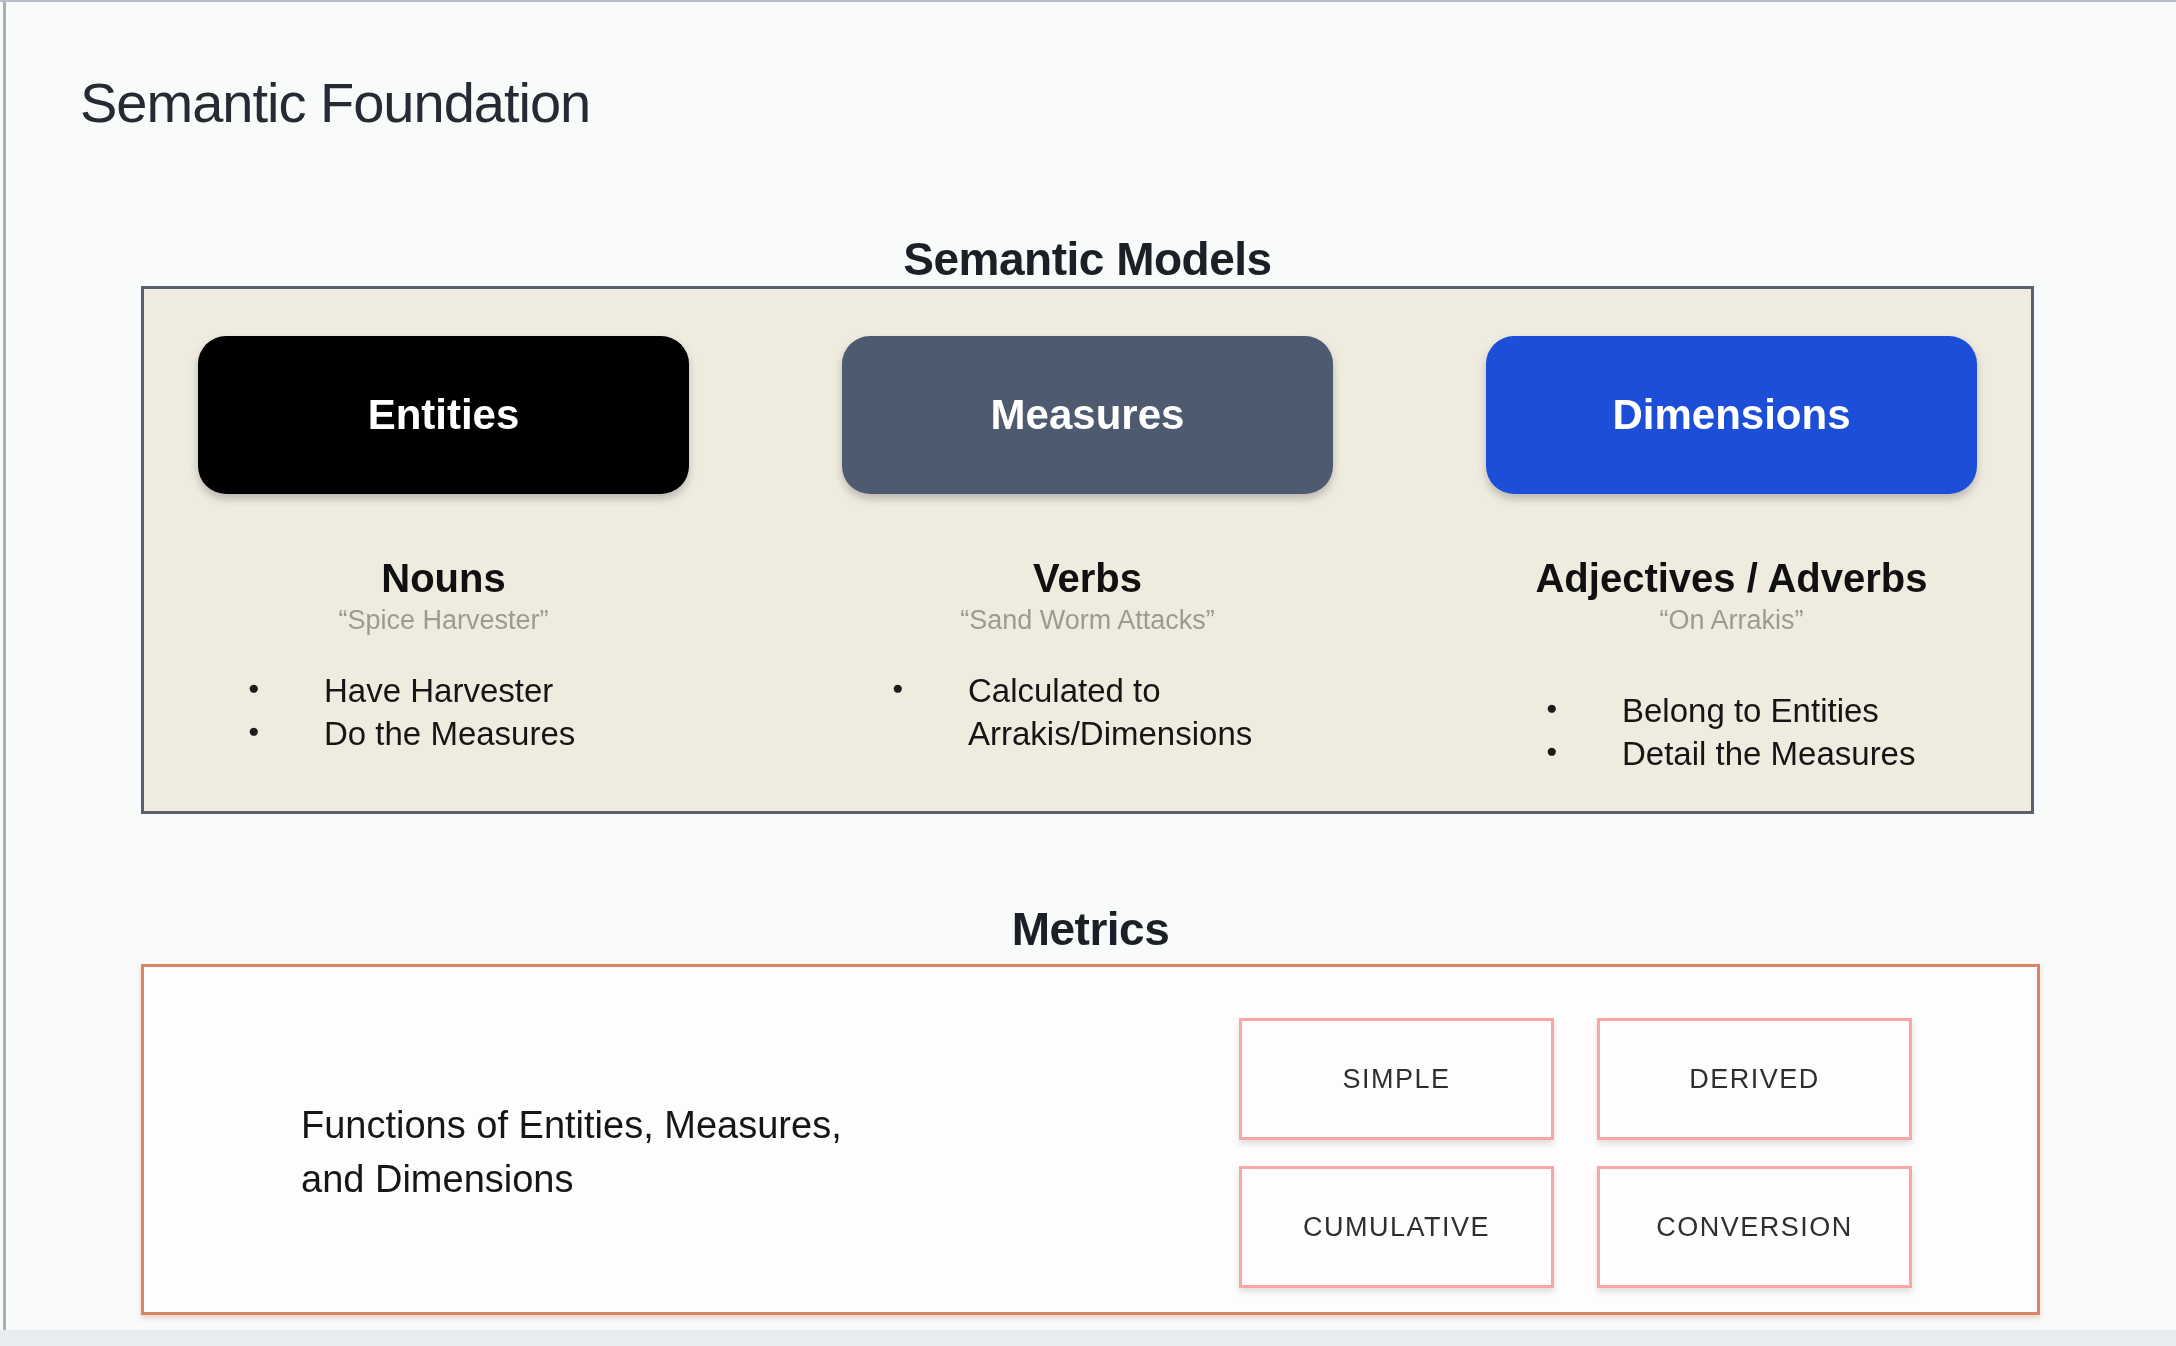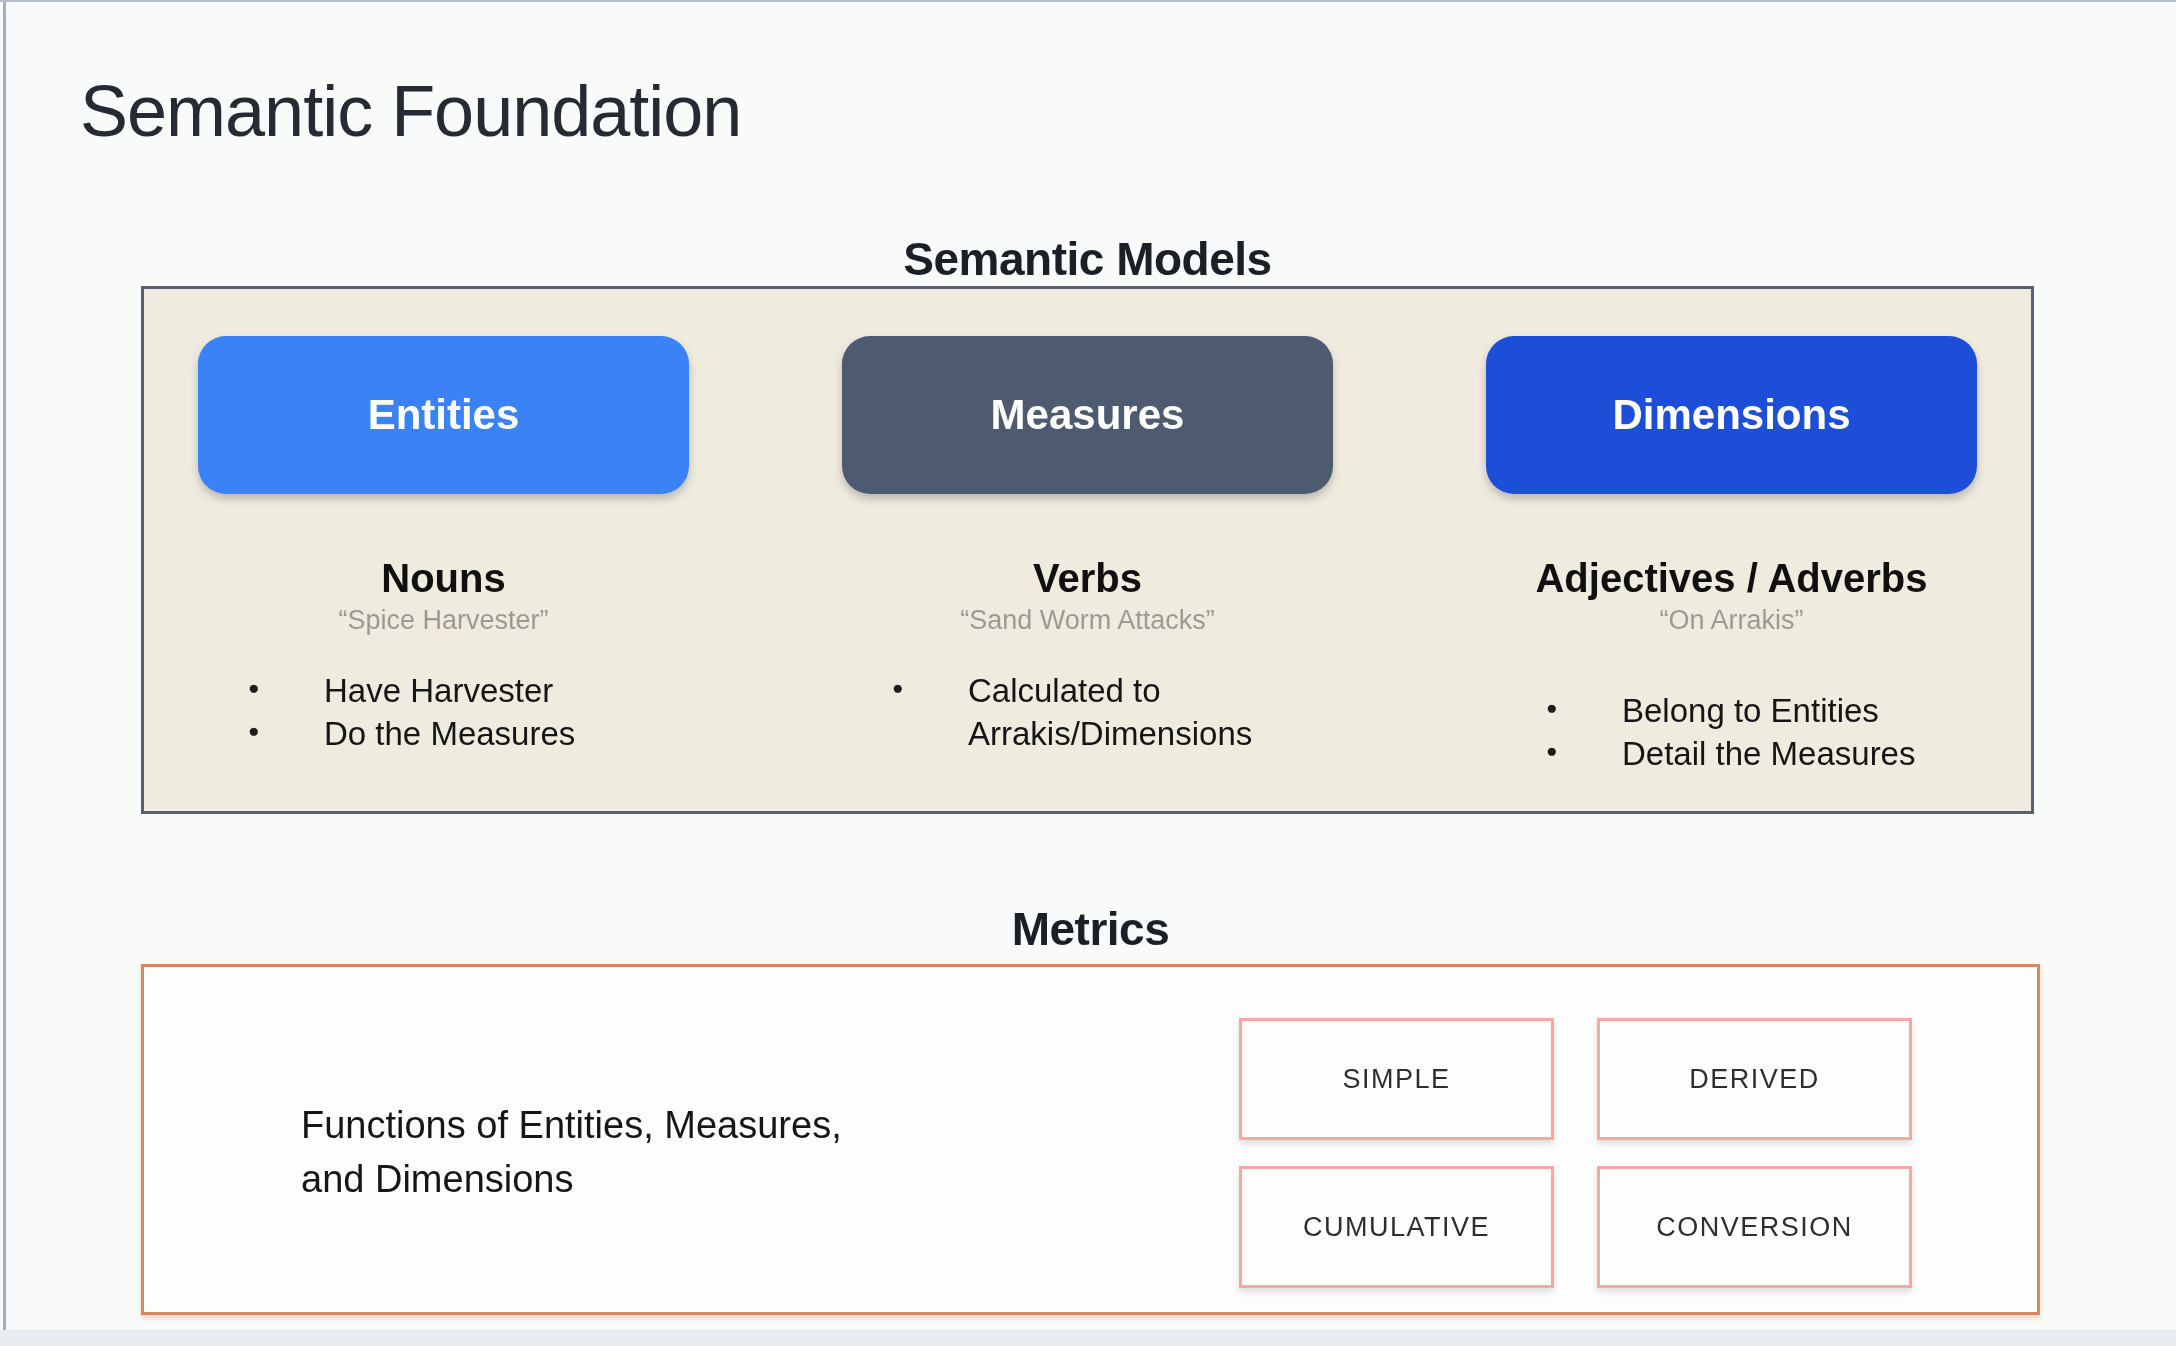--- a/index.html
+++ b/index.html
@@ -8,21 +8,21 @@
     background:#f8fbf9;
     font-family:"Liberation Sans","DejaVu Sans",sans-serif;
     color:#141414;
   }
   .edge-left{position:absolute;left:3px;top:0;width:3px;height:1346px;background:#a7aebc;}
   .edge-top{position:absolute;left:0;top:0;width:2176px;height:2px;background:#b6bcc8;}
   .footer-strip{position:absolute;left:0;top:1330px;width:2176px;height:16px;background:#e7ecf1;}
 
   .title{
     position:absolute;left:80px;top:70px;margin:0;
-    font-size:72px;font-weight:500;letter-spacing:-1px;color:#262b33;
+    font-size:56px;font-weight:500;letter-spacing:-1px;color:#262b33;
   }
 
   .section-heading{
     position:absolute;text-align:center;
     font-size:46px;font-weight:700;color:#1b2027;letter-spacing:-0.5px;
   }
   .sm-heading{left:141px;width:1893px;top:232px;}
   .mt-heading{left:141px;width:1899px;top:902px;}
 
   .sm-panel{
@@ -81,21 +81,21 @@
   <div class="edge-left"></div>
   <div class="edge-top"></div>
 
   <h1 class="title">Semantic Foundation</h1>
 
   <div class="section-heading sm-heading">Semantic Models</div>
 
   <div class="sm-panel">
 
     <div class="col col-entities">
-      <div class="pill" style="background: #3b82f6;">Entities</div>
+      <div class="pill" style="background: #000000;">Entities</div>
       <div class="term">Nouns</div>
       <div class="quote">“Spice Harvester”</div>
       <ul class="bullets">
         <li>Have Harvester</li>
         <li>Do the Measures</li>
       </ul>
     </div>
 
     <div class="col col-measures">
       <div class="pill" style="background: rgb(78, 90, 112);">Measures</div>

